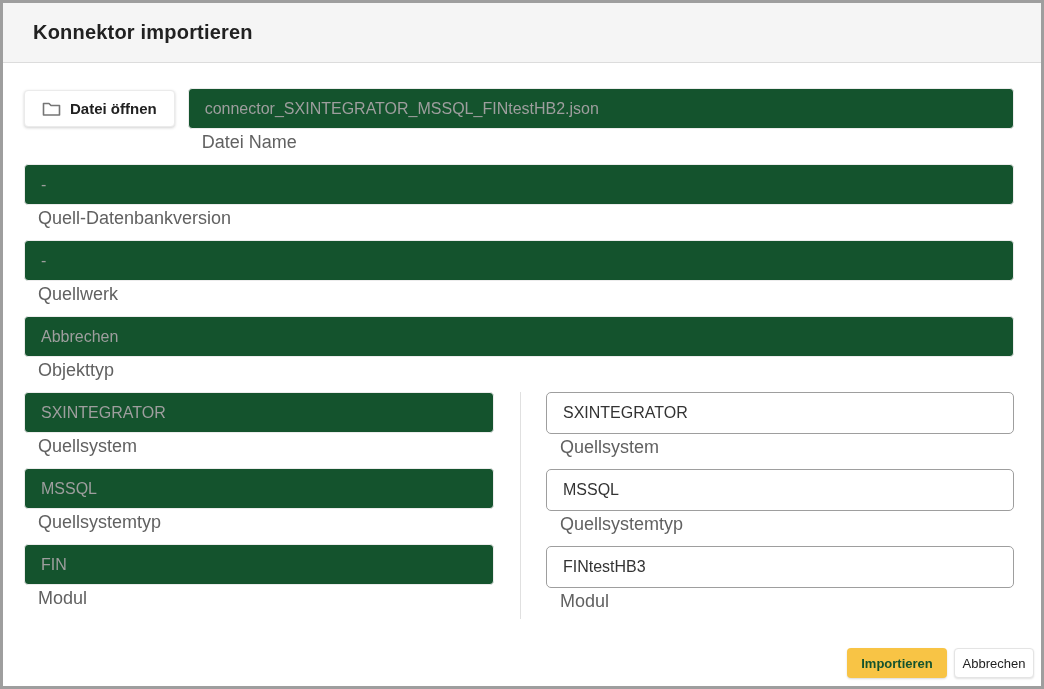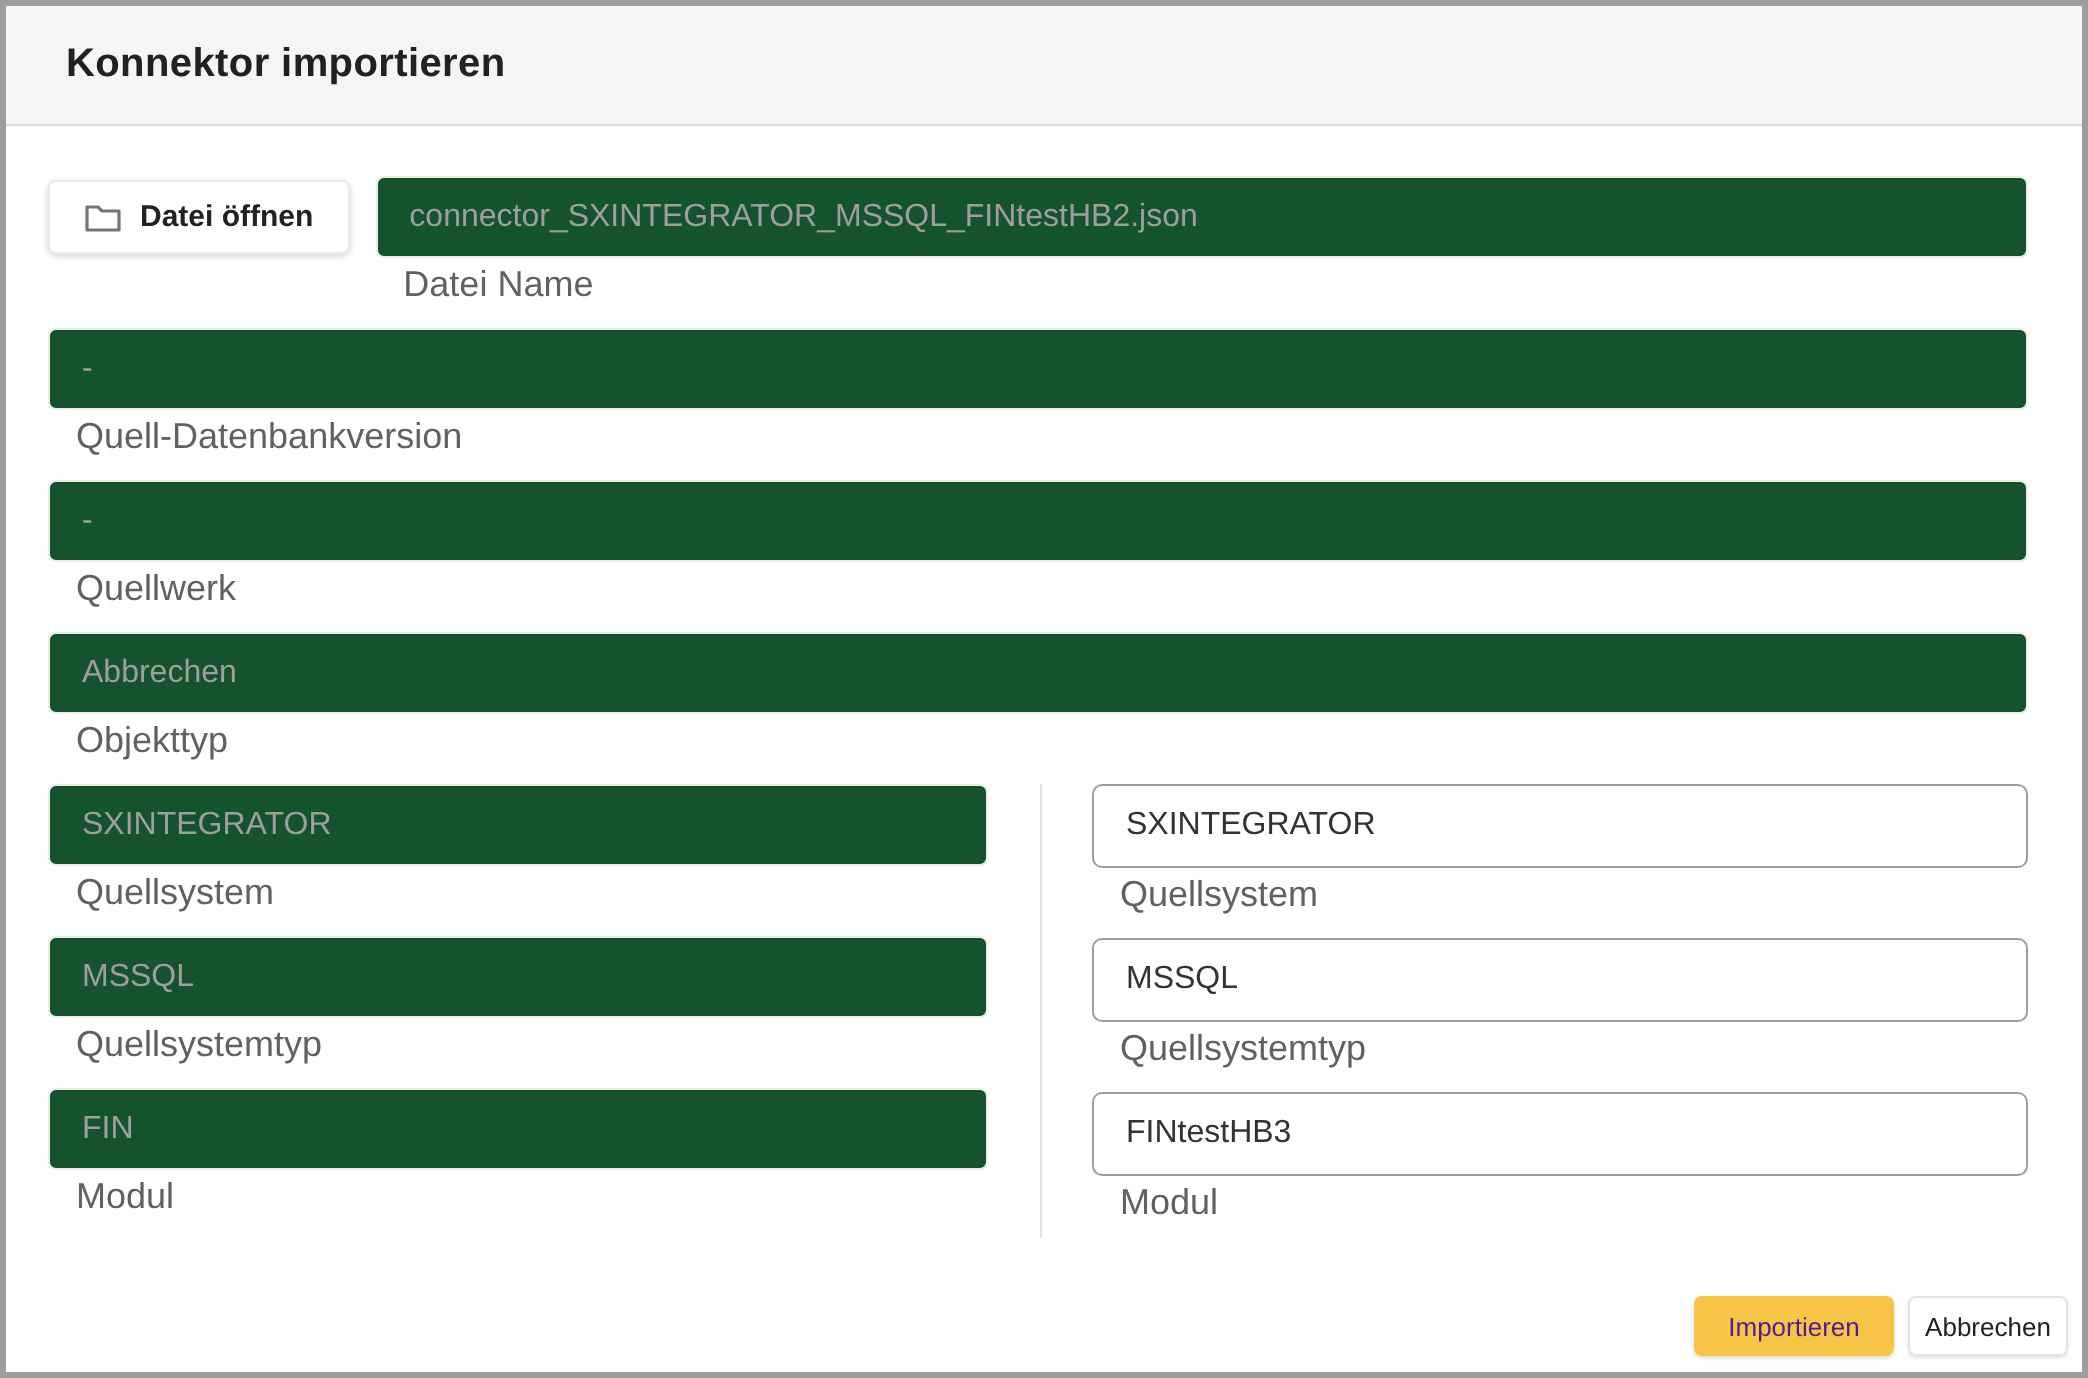--- a/index.html
+++ b/index.html
@@ -107,22 +107,22 @@
     font-size: 13px;
     cursor: pointer;
     display: inline-flex;
     align-items: center;
     justify-content: center;
   }
   .btn-import {
     width: 100px;
     background: #f8c445;
     border: none;
-    color: #4c1d95;
-    font-weight: 400;
+    color: #14532d;
+    font-weight: 700;
     box-shadow: 0 1px 2px rgba(0,0,0,.15);
     text-align: center;
   }
   .btn-cancel {
     width: 80px;
     background: #ffffff;
     border: 1px solid #e4e4e4;
     color: #212121;
     font-weight: 500;
     box-shadow: 0 1px 2px rgba(0,0,0,.12);

